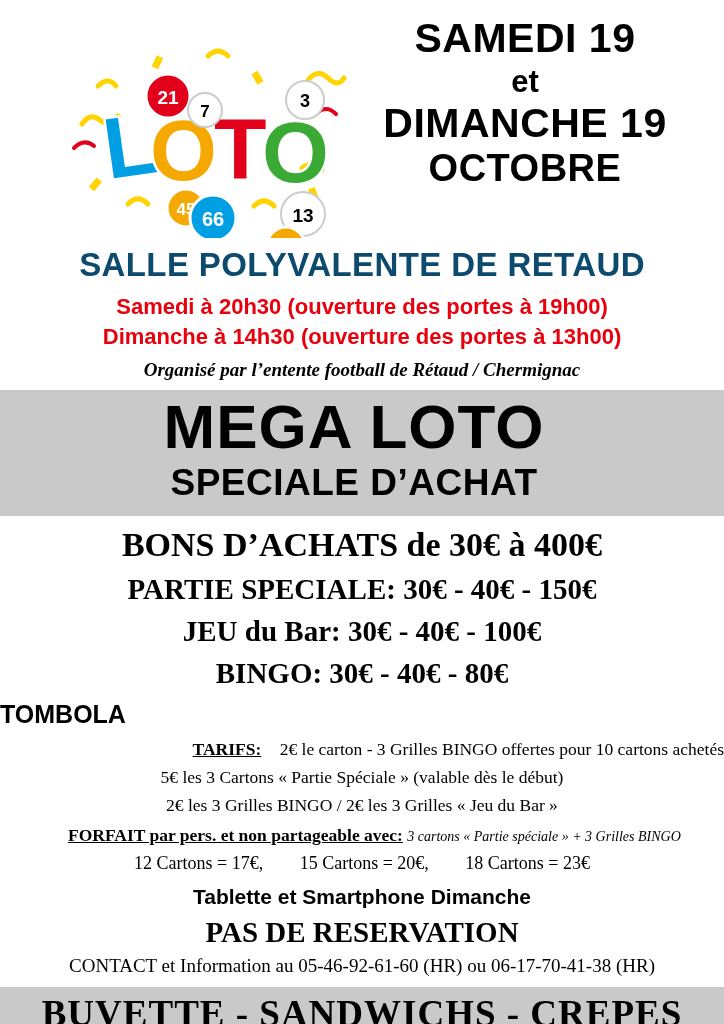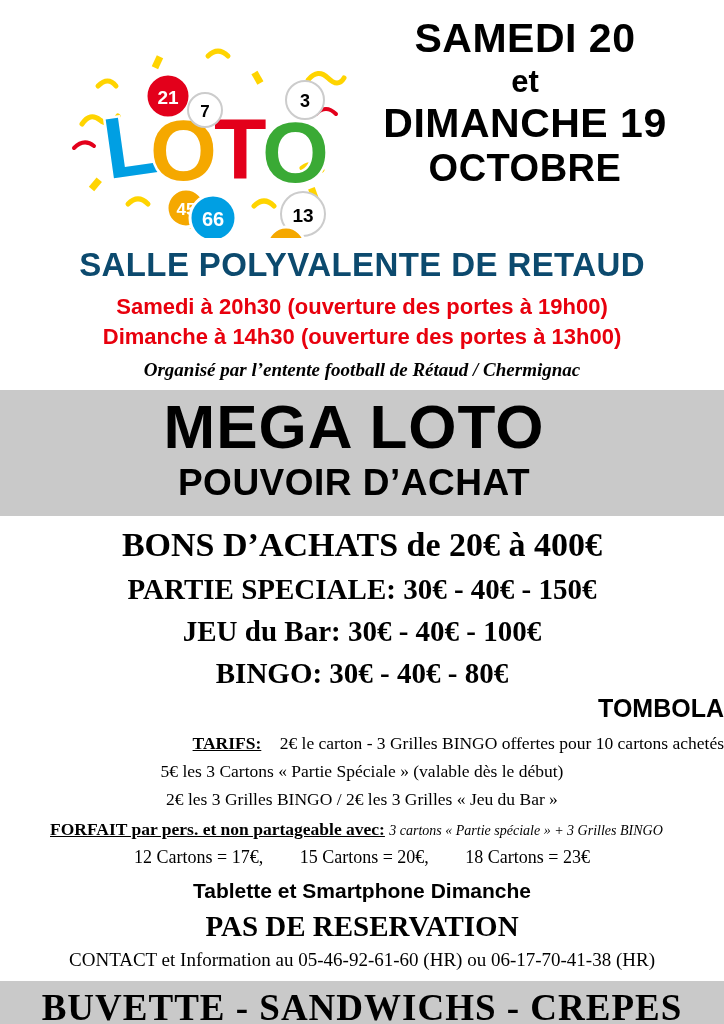--- a/index.html
+++ b/index.html
@@ -111,25 +111,25 @@
     margin-top: 10px;
   }
   .prize-line {
     text-align: center;
     font-family: "Liberation Serif", serif;
     font-weight: bold;
     font-size: 29px;
     margin-top: 9px;
   }
   .prize-tombola {
-    text-align: right;
+    text-align: left;
     font-family: "Liberation Sans", sans-serif;
     font-weight: bold;
     font-size: 25px;
-    margin-top: 4px;
+    margin-top: 10px;
   }
 
   
   .tarifs {
     margin-top: 10px;
     font-family: "Liberation Serif", serif;
     font-size: 17.5px;
   }
   .tarif-row {
     text-align: center;
@@ -139,21 +139,21 @@
     text-align: right;
     padding-left: 46px;
     margin-top: 2px;
   }
   .tarif-label {
     font-weight: bold;
     text-decoration: underline;
     margin-right: 14px;
   }
   .forfait-row {
-    padding-left: 50px;
+    padding-left: 68px;
     margin-top: 9px;
     text-align: left;
   }
   .forfait-label {
     font-weight: bold;
     text-decoration: underline;
   }
   .forfait-note {
     font-size: 14px;
     font-style: italic;
@@ -255,42 +255,42 @@
           <circle cx="245" cy="186" r="22" fill="#ffffff" stroke="#cccccc" stroke-width="2"></circle>
           <text x="245" y="194" text-anchor="middle" font-family="Liberation Sans, sans-serif" font-weight="bold" font-size="19" fill="#000000">13</text>
 
           <circle cx="228" cy="218" r="19" fill="#f5a800" stroke="#ffffff" stroke-width="3"></circle>
           <text x="228" y="225" text-anchor="middle" font-family="Liberation Sans, sans-serif" font-weight="bold" font-size="17" fill="#ffffff">10</text>
         </g>
       </svg>
     </div>
 
     <div class="dates">
-      <div class="l1">SAMEDI 20</div>
+      <div class="l1">SAMEDI 19</div>
       <div class="l2">et</div>
       <div class="l3">DIMANCHE 19</div>
       <div class="l4">OCTOBRE</div>
     </div>
   </div>
 
   <div class="venue">SALLE POLYVALENTE DE RETAUD</div>
 
   <div class="times">
     <div>Samedi à 20h30 (ouverture des portes à 19h00)</div>
     <div>Dimanche à 14h30 (ouverture des portes à 13h00)</div>
   </div>
 
   <div class="organizer">Organisé par l’entente football de Rétaud / Chermignac</div>
 
   <div class="mega-band">
     <div class="mega">MEGA LOTO</div>
-    <div class="sub">POUVOIR D’ACHAT</div>
-  </div>
-
-  <div class="prize-main">BONS D’ACHATS de 20€ à 400€</div>
+    <div class="sub">SPECIALE D’ACHAT</div>
+  </div>
+
+  <div class="prize-main">BONS D’ACHATS de 30€ à 400€</div>
   <div class="prize-line">PARTIE SPECIALE: 30€ - 40€ - 150€</div>
   <div class="prize-line">JEU du Bar: 30€ - 40€ - 100€</div>
   <div class="prize-line">BINGO: 30€ - 40€ - 80€</div>
   <div class="prize-tombola">TOMBOLA</div>
 
   <div class="tarifs">
     <div class="tarif-row-first">
       <span class="tarif-label">TARIFS:</span>
       <span>2€ le carton  -  3 Grilles BINGO offertes pour 10 cartons achetés</span>
     </div>

